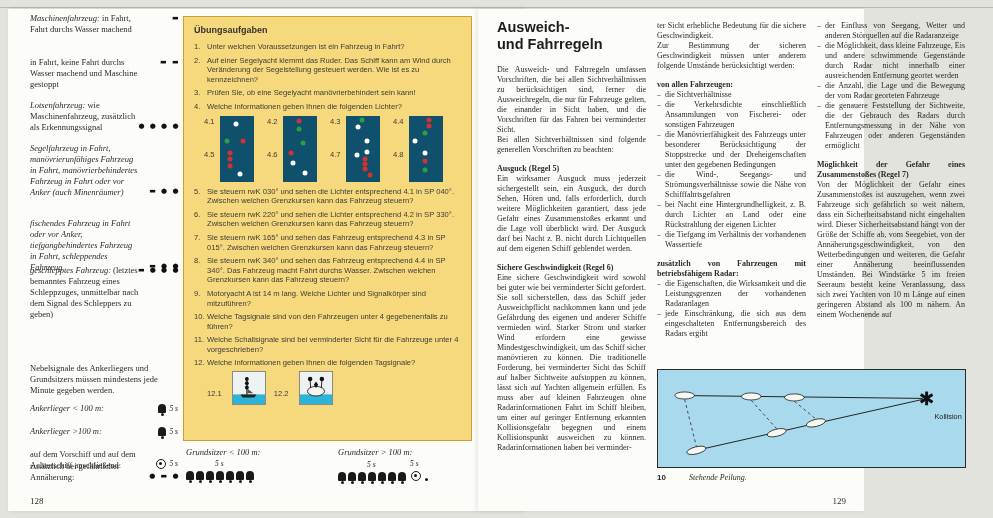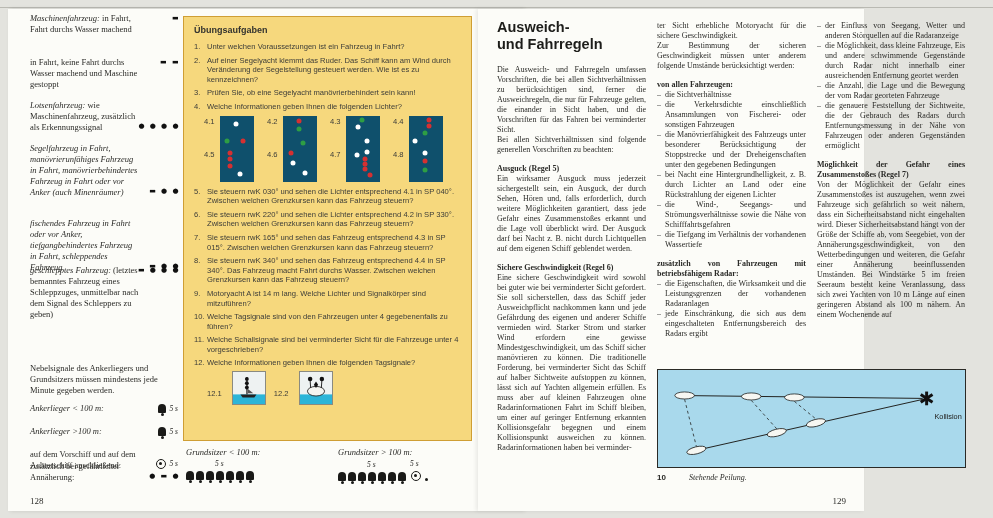--- a/index.html
+++ b/index.html
@@ -337,30 +337,30 @@
     <p>Bei allen Sichtverhältnissen sind folgende generellen Vorschriften zu beachten:</p>
     <div class="gap"></div>
     <p class="bh">Ausguck (Regel 5)</p>
     <p>Ein wirksamer Ausguck muss jederzeit sichergestellt sein, ein Ausguck, der durch Sehen, Hören und, falls erforderlich, durch weitere Möglichkeiten garantiert, dass jede Gefahr eines Zusammenstoßes erkannt und die Lage voll überblickt wird. Der Ausguck darf bei Nacht z. B. nicht durch Lichtquellen auf dem eigenen Schiff geblendet werden.</p>
     <div class="gap"></div>
     <p class="bh">Sichere Geschwindigkeit (Regel 6)</p>
     <p>Eine sichere Geschwindigkeit wird sowohl bei guter wie bei verminderter Sicht gefordert. Sie soll sicherstellen, dass das Schiff jeder Ausweichpflicht nachkommen kann und jede Gefährdung des eigenen und anderer Schiffe vermieden wird. Starker Strom und starker Wind erfordern eine gewisse Mindestgeschwindigkeit, um das Schiff sicher manövrieren zu können. Die traditionelle Forderung, bei verminderter Sicht das Schiff auf halber Sichtweite aufstoppen zu können, lässt sich auf Yachten allgemein erfüllen. Es muss aber auf kleinen Fahrzeugen ohne Radarinformationen Fahrt im Schiff bleiben, um einer auf geringer Entfernung erkannten Kollisionsgefahr begegnen und einem Kollisionspunkt ausweichen zu können. Radarinformationen haben bei verminder-</p>
   </div>
 
   <div class="col" style="left:179px;top:12px">
-    <p>ter Sicht erhebliche Motoryacht für die sichere Geschwindigkeit.</p>
+    <p>ter Sicht erhebliche Bedeutung für die sichere Geschwindigkeit.</p>
     <p>Zur Bestimmung der sicheren Geschwindigkeit müssen unter anderem folgende Umstände berücksichtigt werden:</p>
     <div class="gap"></div>
     <p class="bh">von allen Fahrzeugen:</p>
     <ul class="dashes">
       <li>die Sichtverhältnisse</li>
       <li>die Verkehrsdichte einschließlich Ansammlungen von Fischerei- oder sonstigen Fahrzeugen</li>
       <li>die Manövrierfähigkeit des Fahrzeugs unter besonderer Berücksichtigung der Stoppstrecke und der Dreheigenschaften unter den gegebenen Bedingungen</li>
+      <li>die Wind-, Seegangs- und Strömungsverhältnisse sowie die Nähe von Schifffahrtsgefahren</li>
       <li>bei Nacht eine Hintergrundhelligkeit, z. B. durch Lichter an Land oder eine Rückstrahlung der eigenen Lichter</li>
-      <li>die Wind-, Seegangs- und Strömungsverhältnisse sowie die Nähe von Schifffahrtsgefahren</li>
       <li>die Tiefgang im Verhältnis der vorhandenen Wassertiefe</li>
     </ul>
     <div class="gap"></div>
     <p class="bh">zusätzlich von Fahrzeugen mit betriebsfähigem Radar:</p>
     <ul class="dashes">
       <li>die Eigenschaften, die Wirksamkeit und die Leistungsgrenzen der vorhandenen Radaranlagen</li>
       <li>jede Einschränkung, die sich aus dem eingeschalteten Entfernungsbereich des Radars ergibt</li>
     </ul>
   </div>
 

